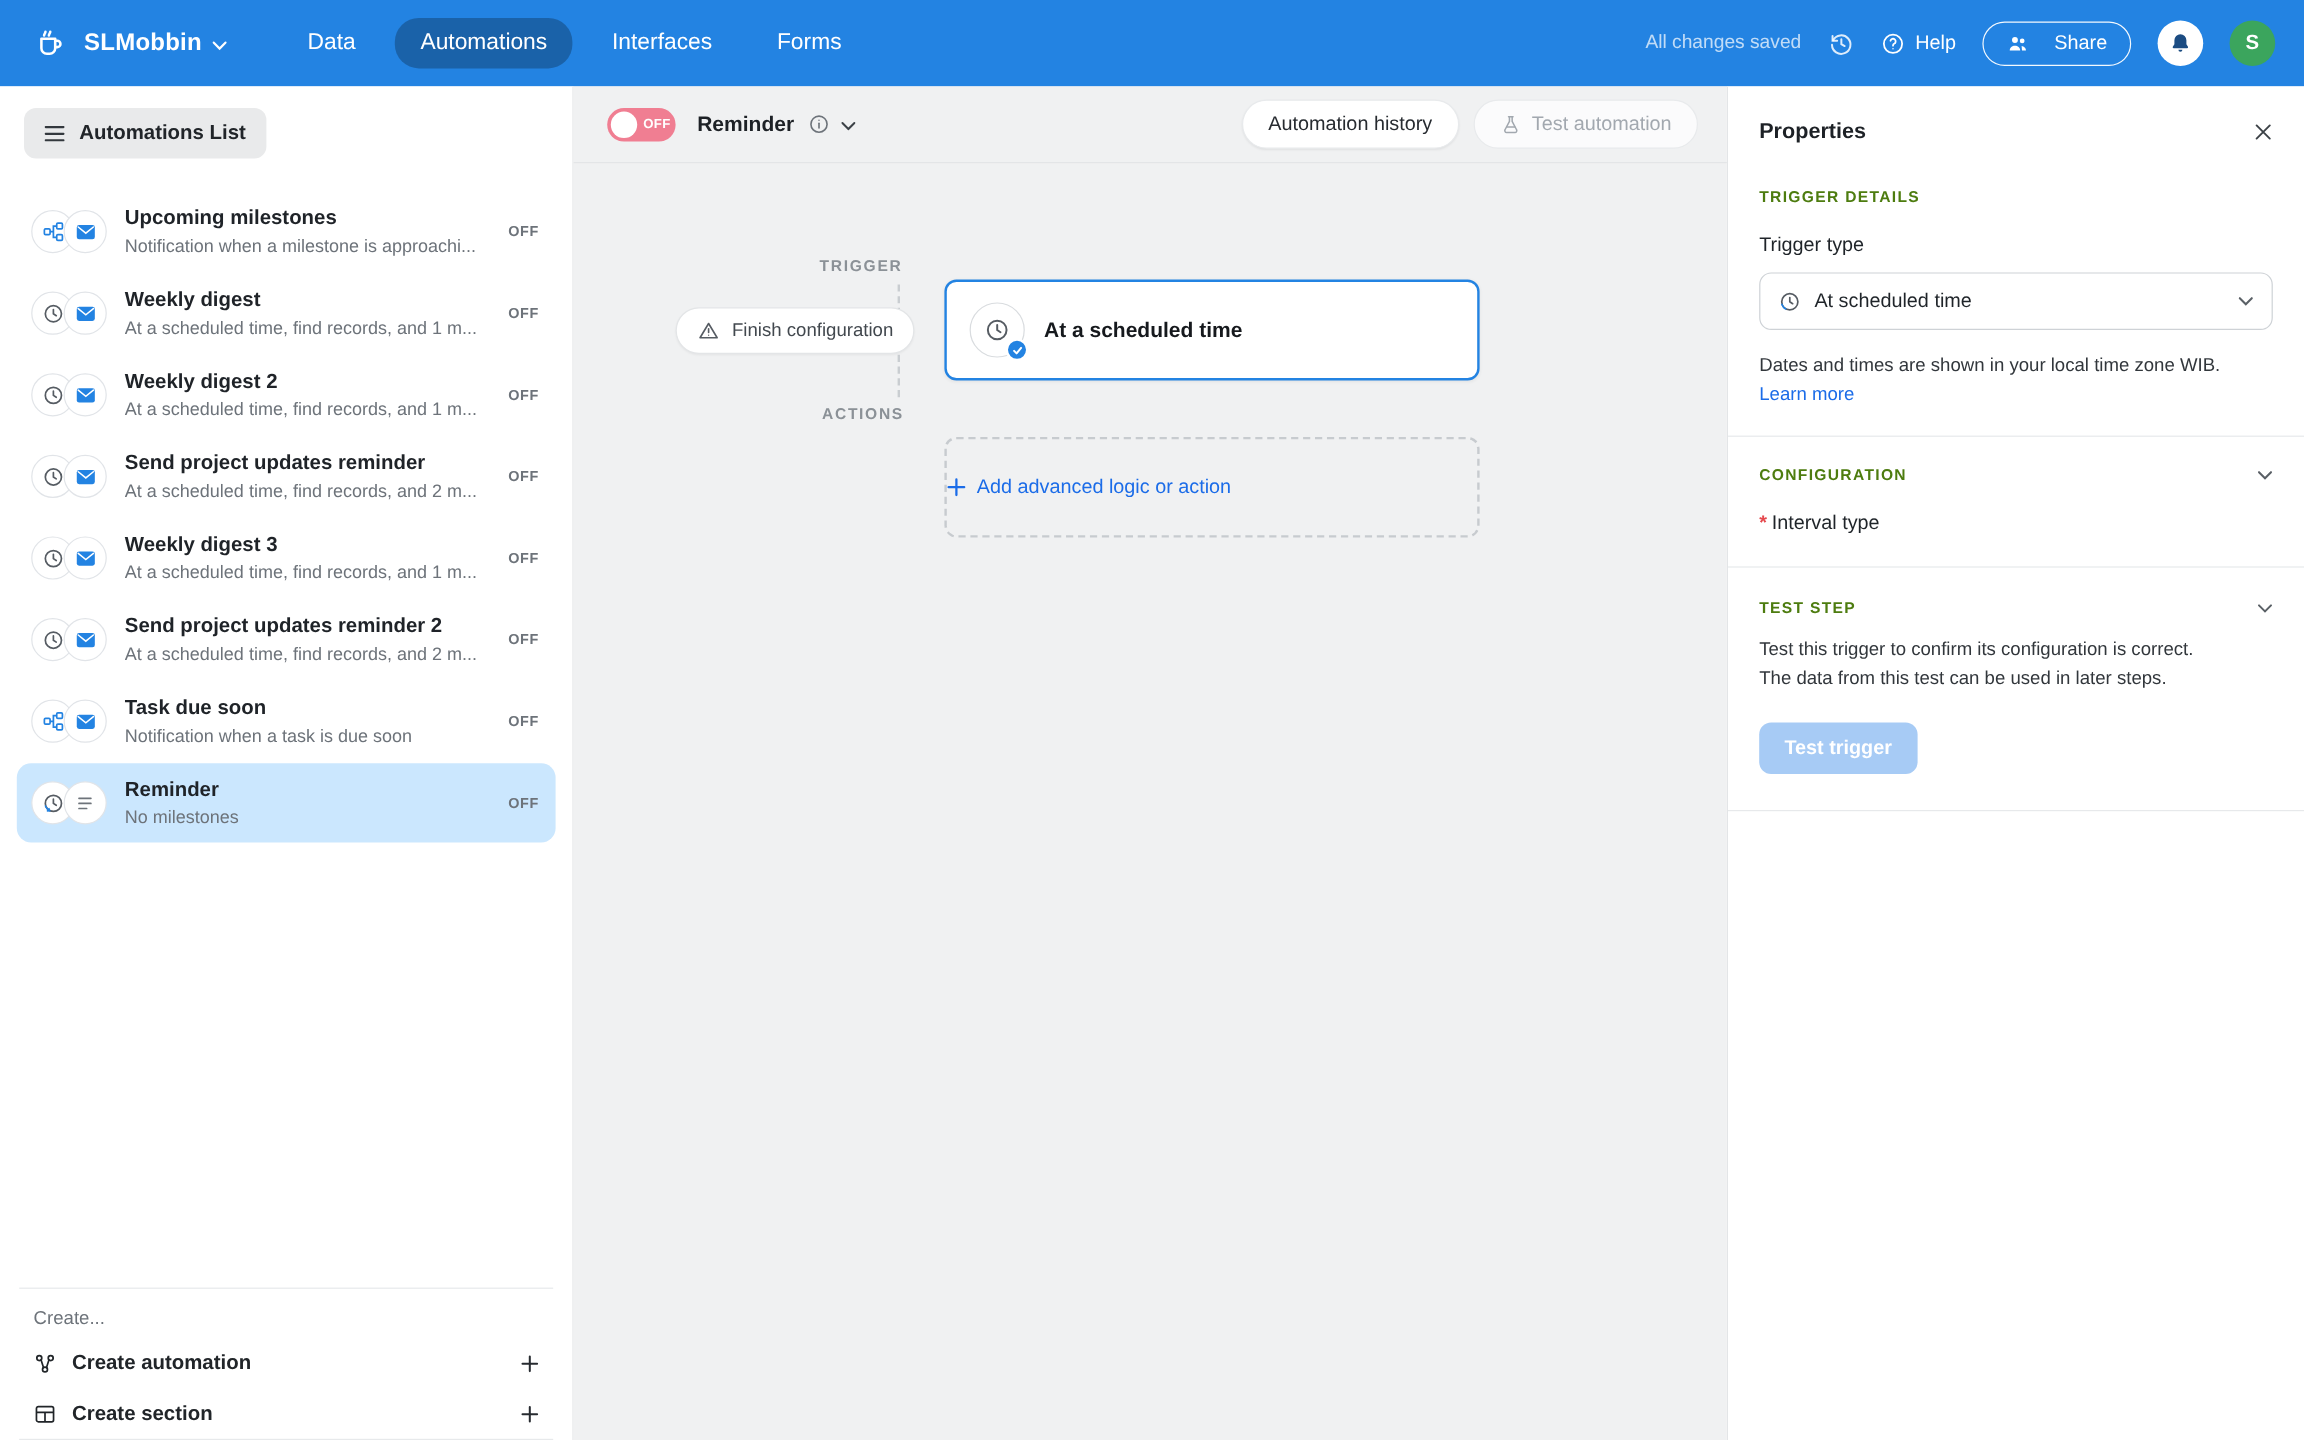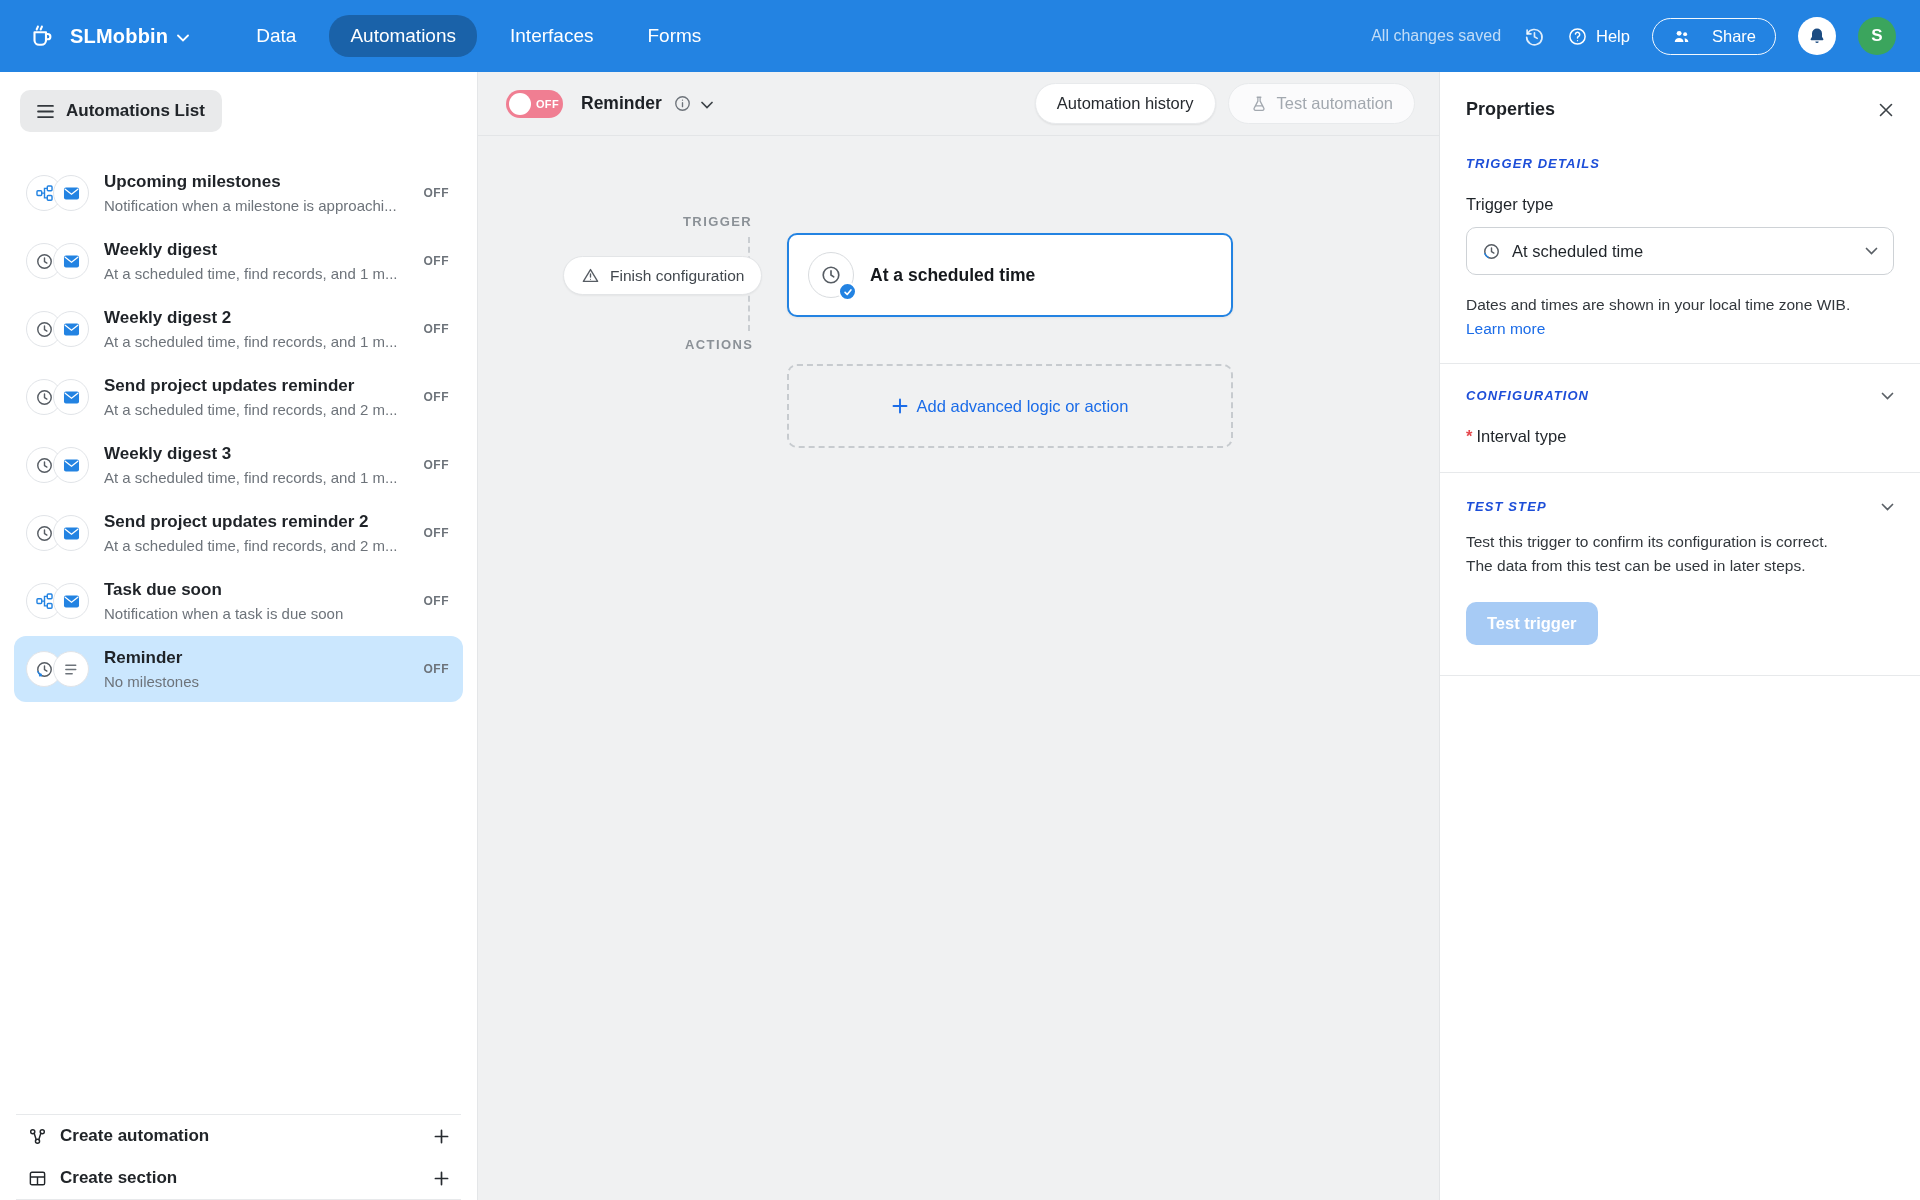--- a/index.html
+++ b/index.html
@@ -63,28 +63,28 @@
   .tag-actions { left:207px; top:265px; }
   .connector { position:absolute; left:270px; top:165px; height:94px; width:0; border-left:2px dashed #c9cdd1; }
 
   .trigger-card { position:absolute; left:309px; top:161px; width:446px; height:84px; background:#fff; border:2px solid #2383e2; border-radius:10px; display:flex; align-items:center; padding:0 19px; box-shadow:0 1px 3px rgba(0,0,0,0.06); }
   .trigger-icon-wrap { position:relative; width:46px; height:46px; border:1px solid #d9dcdf; border-radius:50%; display:flex; align-items:center; justify-content:center; background:#fff; }
   .check-badge { position:absolute; right:-4px; bottom:-4px; width:19px; height:19px; background:#2383e2; border-radius:50%; border:2px solid #fff; display:flex; align-items:center; justify-content:center; }
   .trigger-card-label { margin-left:16px; font-size:17.5px; font-weight:600; color:#16191d; }
 
   .finish-chip { position:absolute; left:85px; top:184px; display:flex; align-items:center; gap:10px; background:#fff; border:1px solid #e3e5e7; border-radius:20px; padding:9px 17px; font-size:15.5px; color:#42484e; box-shadow:0 1px 2px rgba(0,0,0,0.05); }
 
-  .add-action-box { position:absolute; left:309px; top:292px; width:446px; height:84px; border:2px dashed #c7cbcf; border-radius:10px; display:flex; align-items:center; justify-content:center; gap:9px; color:#1b6ce8; font-size:16.5px; font-weight:500; }
+  .add-action-box { position:absolute; left:309px; top:292px; width:446px; height:84px; border:2px dashed #c7cbcf; border-radius:10px; display:flex; align-items:center; gap:9px; color:#1b6ce8; font-size:16.5px; font-weight:500; }
 
   
   .properties { width:481px; background:#fff; border-left:1px solid #e3e5e7; padding:0 26px; }
   .prop-header { display:flex; align-items:center; justify-content:space-between; padding-top:27px; }
   .prop-title { font-size:18px; font-weight:600; color:#1d2126; }
   .heading-row { display:flex; justify-content:space-between; align-items:center; }
-  .section-heading { font-size:13px; font-weight:700; letter-spacing:1.1px; color:#1d4ed8;font-style:italic; }
+  .section-heading { font-size:13px; font-weight:700; letter-spacing:1.1px; color:#4d7c0f; }
   .mt-trigger-details { margin-top:36px; }
   .field-label { font-size:16.5px; color:#1f2429; margin-top:24px; }
   .select-box { height:48px; border:1px solid #ced2d6; border-radius:10px; display:flex; align-items:center; padding:0 15px; gap:11px; font-size:16.5px; color:#1f2429; margin-top:13px; background:#fff; }
   .select-box .chev { margin-left:auto; }
   .placeholder { color:#6d737a; }
   .note { font-size:15.5px; color:#32373c; line-height:1.55; margin-top:18px; }
   .link { color:#1b6ce8; }
   .divider-full { height:1px; background:#e7e9eb; margin:22px -26px 0; }
   .mt-config { margin-top:24px; }
   .req { color:#e5484d; margin-right:4px; font-weight:600; }
@@ -343,20 +343,21 @@
             <span class="auto-title" style="display: block;">Reminder</span>
             <span class="auto-desc" style="display: block;">No milestones</span>
           </span>
         <span class="off-badge">OFF</span>
       </div>
 
     </div>
 
     <div class="sidebar-bottom">
       <div class="sb-divider"></div>
+      <div class="create-label">Create...</div>
       <div class="create-row">
         <svg width="19" height="19" viewBox="0 0 24 24" fill="none" stroke="#212529" stroke-width="1.8" stroke-linecap="round">
             <circle cx="6" cy="6" r="2.6"></circle>
             <circle cx="18" cy="6" r="2.6"></circle>
             <circle cx="12" cy="18" r="2.6"></circle>
             <path d="M7.8 7.8 10.4 16M16.2 7.8 13.6 16"></path>
           </svg>
         <span>Create automation</span>
         <span class="plus">
             <svg width="15" height="15" viewBox="0 0 16 16" fill="none" stroke="#272b30" stroke-width="1.8" stroke-linecap="round">

